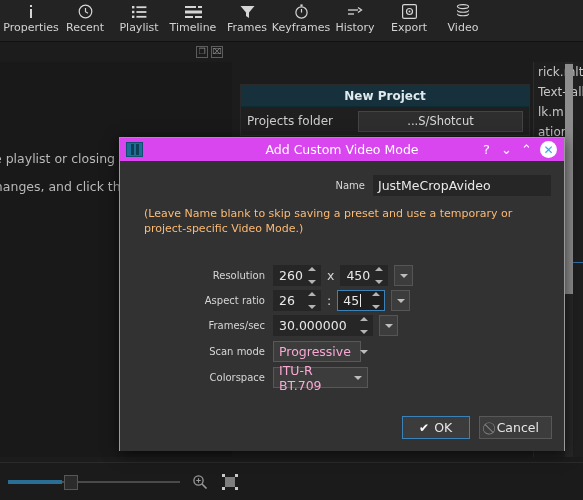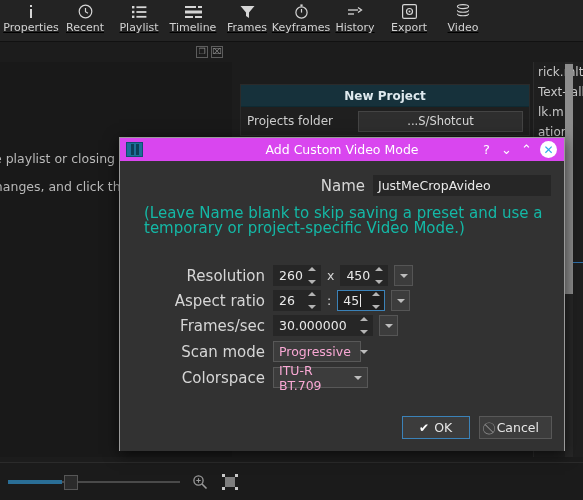--- a/index.html
+++ b/index.html
@@ -11,21 +11,21 @@
     font-family: "DejaVu Sans", sans-serif;
     -webkit-font-smoothing: antialiased;
   }
   #root { position: relative; width: 583px; height: 500px; background: #1b1b1b; }
 
   
   .toolbar {
     position: absolute; left: 0; top: 0; width: 583px; height: 42px;
     background: #232323;
     border-bottom: 1px solid #111;
-    display: flex; align-items: flex-start; padding-left: 4px; text-decoration: underline;
+    display: flex; align-items: flex-start; padding-left: 4px;
   }
   .tbtn {
     width: 54px; height: 40px;
     display: flex; flex-direction: column; align-items: center; justify-content: flex-start;
     padding-top: 3px; color: #cfcfcf; cursor: default;
   }
   .tbtn .ic { height: 17px; display: flex; align-items: center; justify-content: center; }
   .tbtn .lb { font-size: 11px; line-height: 15px; color: #d2d2d2; white-space: nowrap; }
   .tbtn svg { display: block; }
 
@@ -117,33 +117,33 @@
   .dlg-btns { margin-left: auto; display: flex; align-items: center; gap: 7px; padding-right: 3px; z-index: 2; }
   .dlg-btn { color: #ffffff; font-size: 13px; line-height: 13px; width: 13px; text-align: center; cursor: default; }
   .dlg-close {
     width: 17px; height: 17px; border-radius: 50%; background: #ffffff; color: #2eabe8;
     display: flex; align-items: center; justify-content: center; font-size: 12px; font-weight: bold;
   }
 
   .dlg-body { position: relative; height: 290px; background: #323232; }
 
   .row { display: flex; align-items: center; }
-  .lbl { color: #d6d6d6; font-size: 15px; text-align: right; white-space: nowrap; }
+  .lbl { color: #d6d6d6; font-size: 10px; text-align: right; white-space: nowrap; }
 
   .name-row { position: absolute; left: 0; top: 14px; width: 446px; }
   .name-row .lbl { width: 253px; padding-right: 8px; }
   .name-input {
     width: 178px; height: 21px; background: #262626; border: 1px solid #262626;
     color: #e9e9e9; font-size: 12.5px; padding: 0 4px; line-height: 19px;
     overflow: hidden; white-space: nowrap;
   }
 
   .hint {
     position: absolute; left: 24px; top: 45px; width: 408px;
-    color: #14b8a6; font-size: 15px; line-height: 15px;
+    color: #fdba74; font-size: 11px; line-height: 15px;
   }
 
   .field-row { position: absolute; left: 0; width: 446px; }
   .field-row .lbl { width: 153px; padding-right: 8px; }
   .r-res { top: 104px; }
   .r-asp { top: 129px; }
   .r-fps { top: 154px; }
   .r-scan { top: 180px; }
   .r-cs  { top: 206px; }
 

